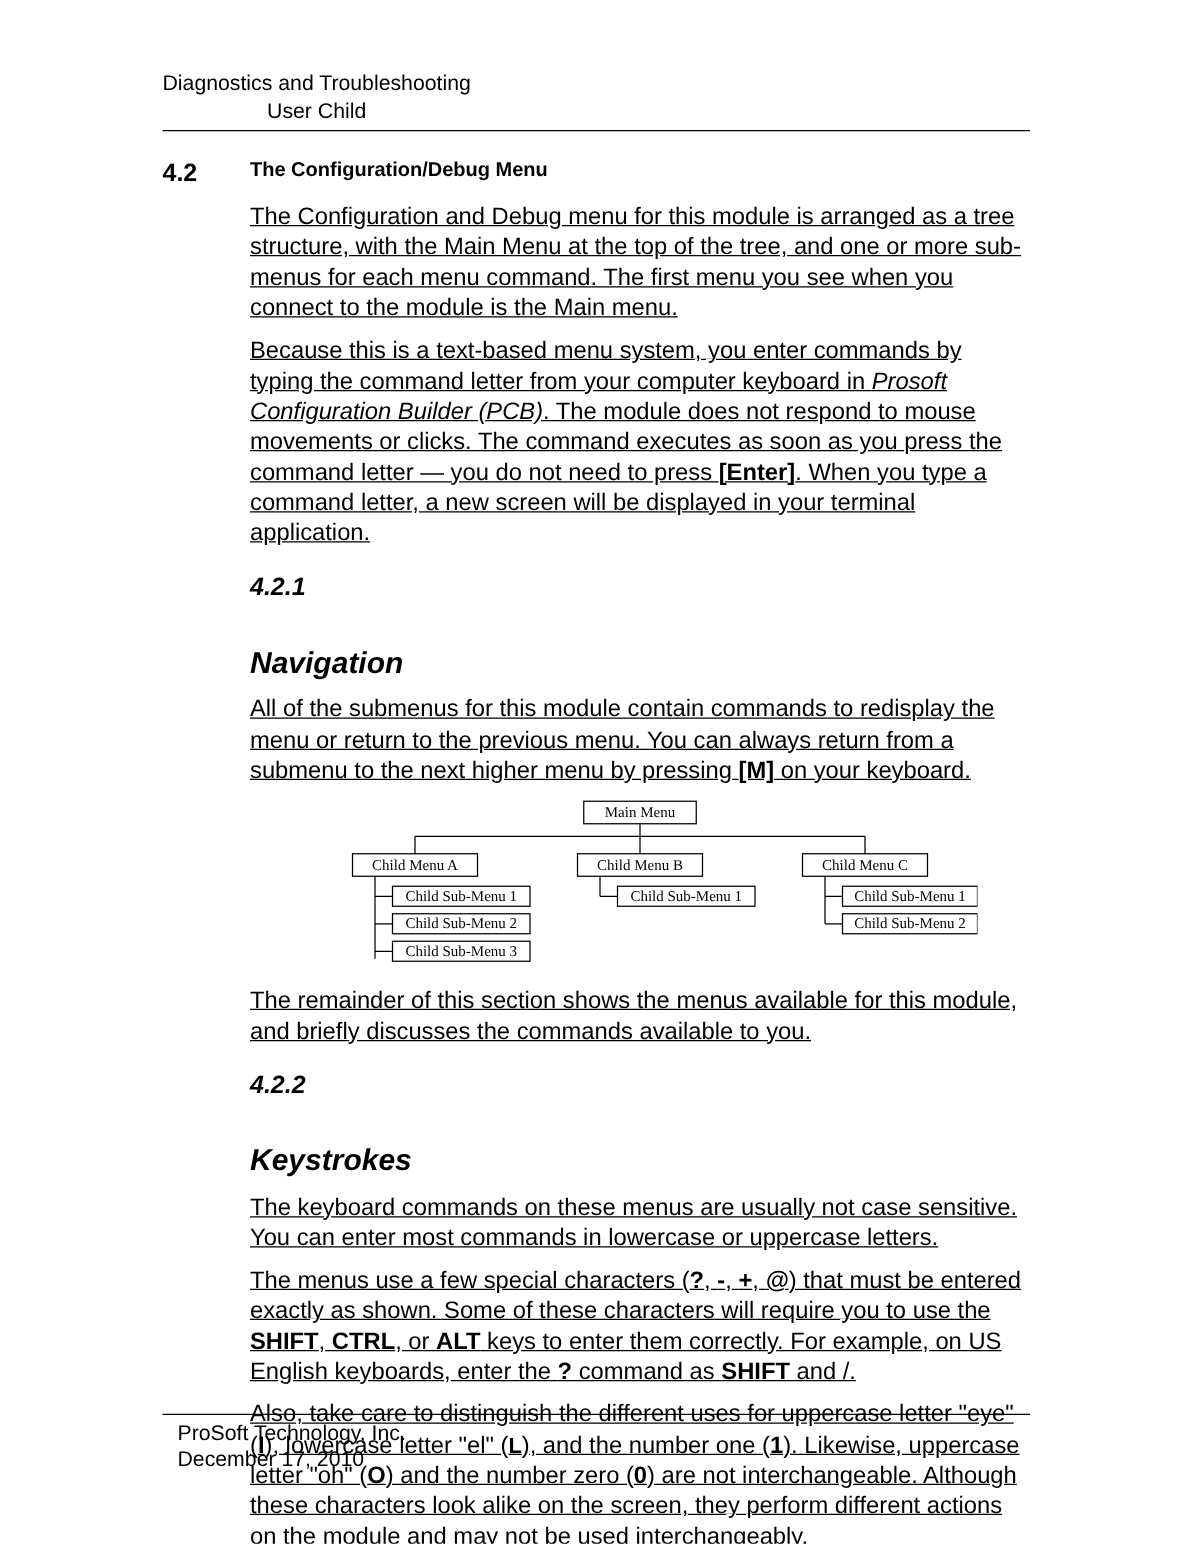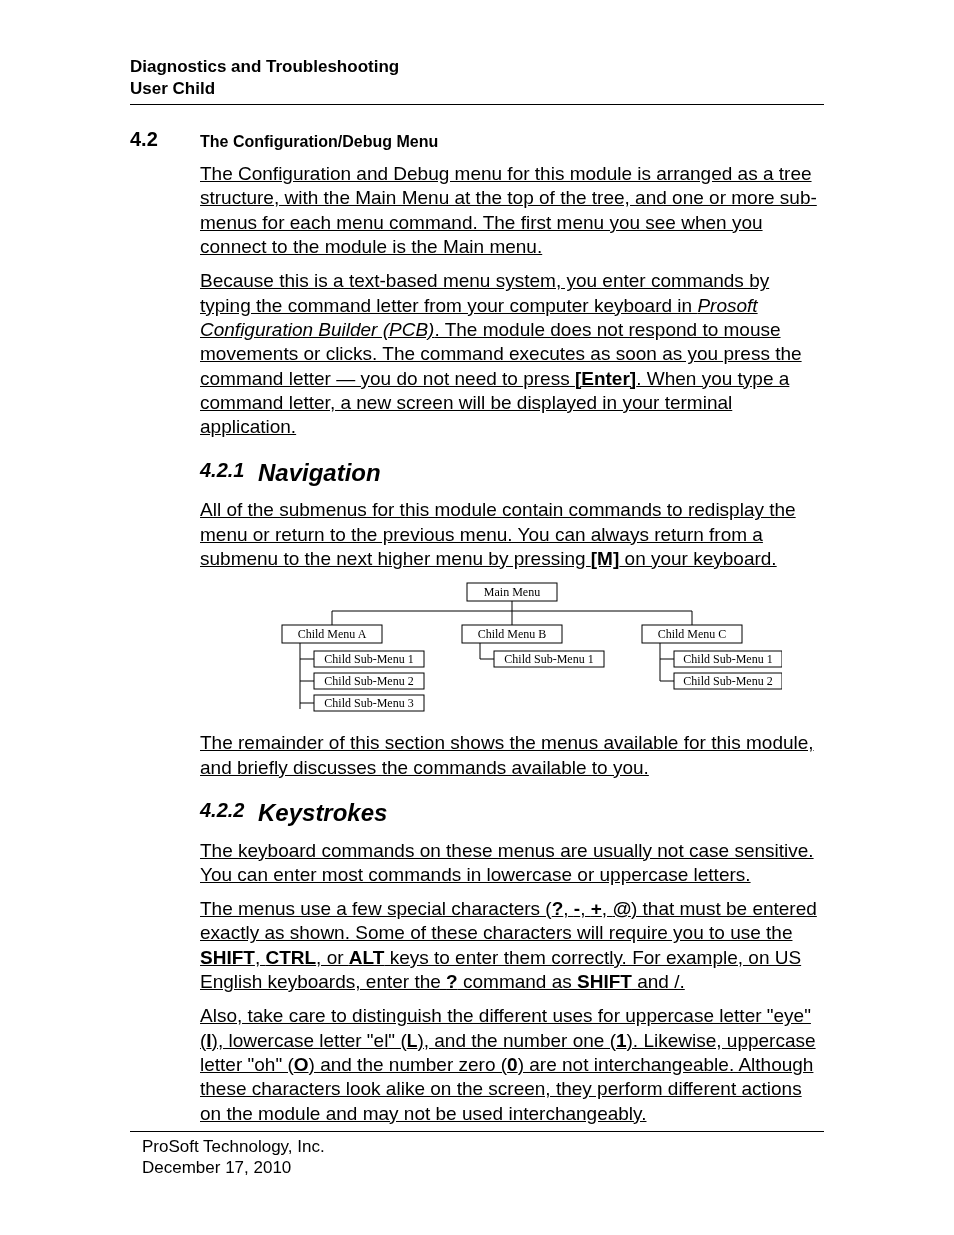--- a/index.html
+++ b/index.html
@@ -20,27 +20,27 @@
     right: 130px;
     top: 56px;
     bottom: 56px;
   }
   .hdr {
     display: flex;
     justify-content: space-between;
     font-size: 17px;
   }
   .hdr .col { display: flex; flex-direction: column; }
-  .hdr .col.right { text-align: left; font-weight: bold; }
+  .hdr .col.right { text-align: center; }
   hr.rule { border: none; border-top: 1.5px solid #000; margin: 4px 0 0 0; }
   .content { margin-top: 22px; }
-  .sec-row { display: flex; align-items: flex-end; }
+  .sec-row { display: flex; }
   .sec-num { width: 70px; font-weight: bold; font-size: 20px; flex: 0 0 70px; }
   .sec-title { font-weight: bold; font-size: 16px; }
-  .sub-row { display: flex; margin-top: 18px; }
+  .sub-row { display: flex; margin-top: 18px; flex-direction: column; }
   .sub-num { width: 58px; font-weight: bold; font-style: italic; font-size: 20px; flex: 0 0 58px; }
   .sub-title { font-weight: bold; font-style: italic; font-size: 24px; }
   .body-block { margin-left: 70px; }
   p.para { margin: 10px 0 0 0; text-decoration: underline; }
   .b { font-weight: bold; }
   .i { font-style: italic; }
   .sc { font-variant: small-caps; font-size: 0.92em; }
   .bi { font-weight: bold; font-style: italic; }
   svg.tree { display: block; margin: 10px auto 0 auto; }
   .ftr-wrap {

